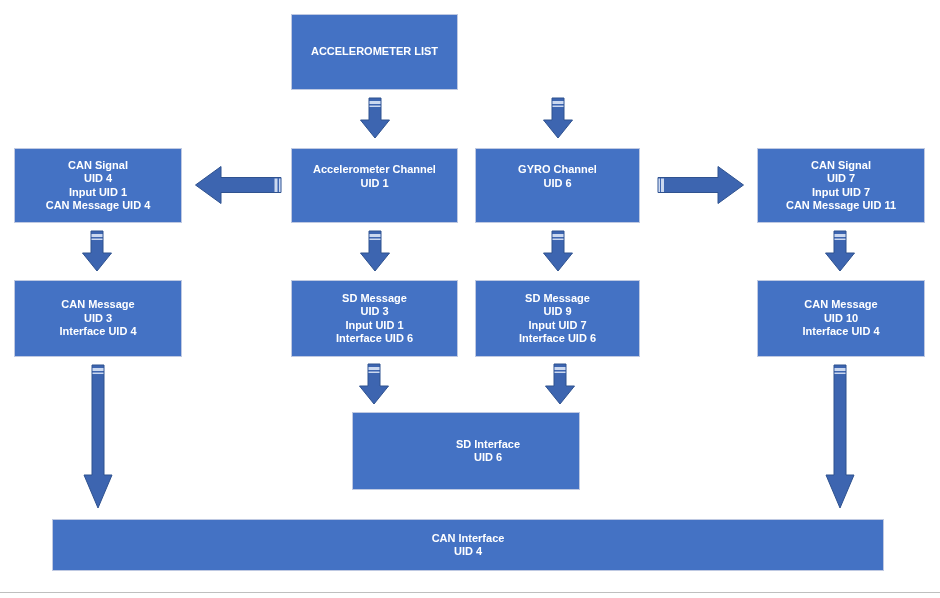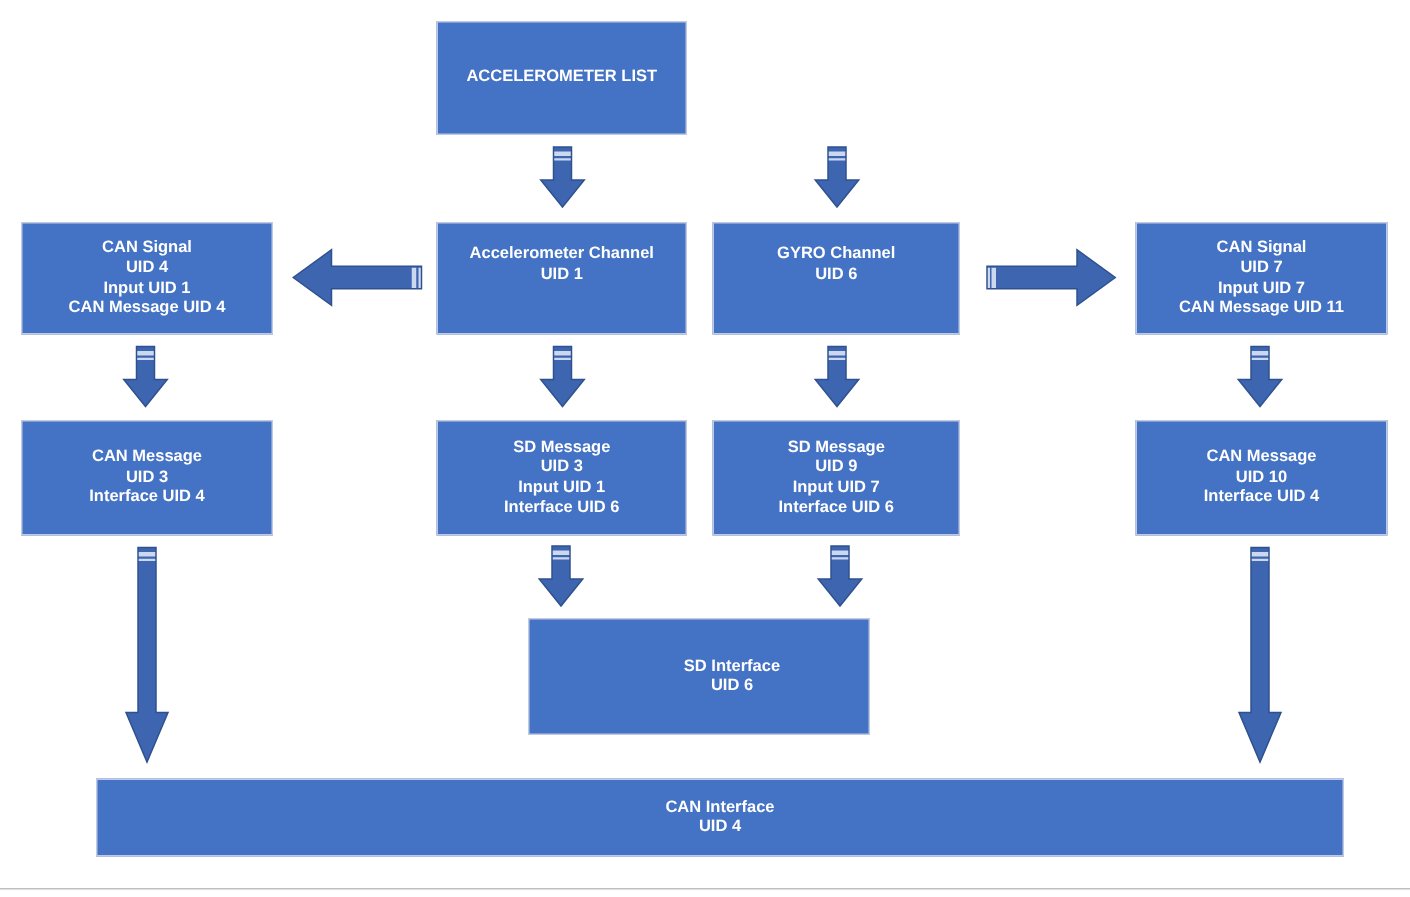--- a/index.html
+++ b/index.html
@@ -72,21 +72,21 @@
     <span>CAN Message</span>
     <span>UID 10</span>
     <span>Interface UID 4</span>
   </div>
 
   <div class="node" style="left:352px;top:412px;width:228px;height:78px;padding-left:44px;">
     <span>SD Interface</span>
     <span>UID 6</span>
   </div>
 
-  <div class="node" style="left:64px;top:519px;width:832px;height:52px;">
+  <div class="node" style="left:52px;top:519px;width:832px;height:52px;">
     <span>CAN Interface</span>
     <span>UID 4</span>
   </div>
 
   <svg class="arrow" style="left:359px;top:97px;" width="32" height="42" viewBox="0 0 32 42">
     <polygon points="10,1 22,1 22,23 30.5,23 16,41 1.5,23 10,23"></polygon>
     <rect class="stripe" x="10.5" y="4" width="11" height="3"></rect>
       <rect class="stripe" x="10.5" y="8.5" width="11" height="1.5"></rect>
   </svg>
   <svg class="arrow" style="left:542px;top:97px;" width="32" height="42" viewBox="0 0 32 42">

